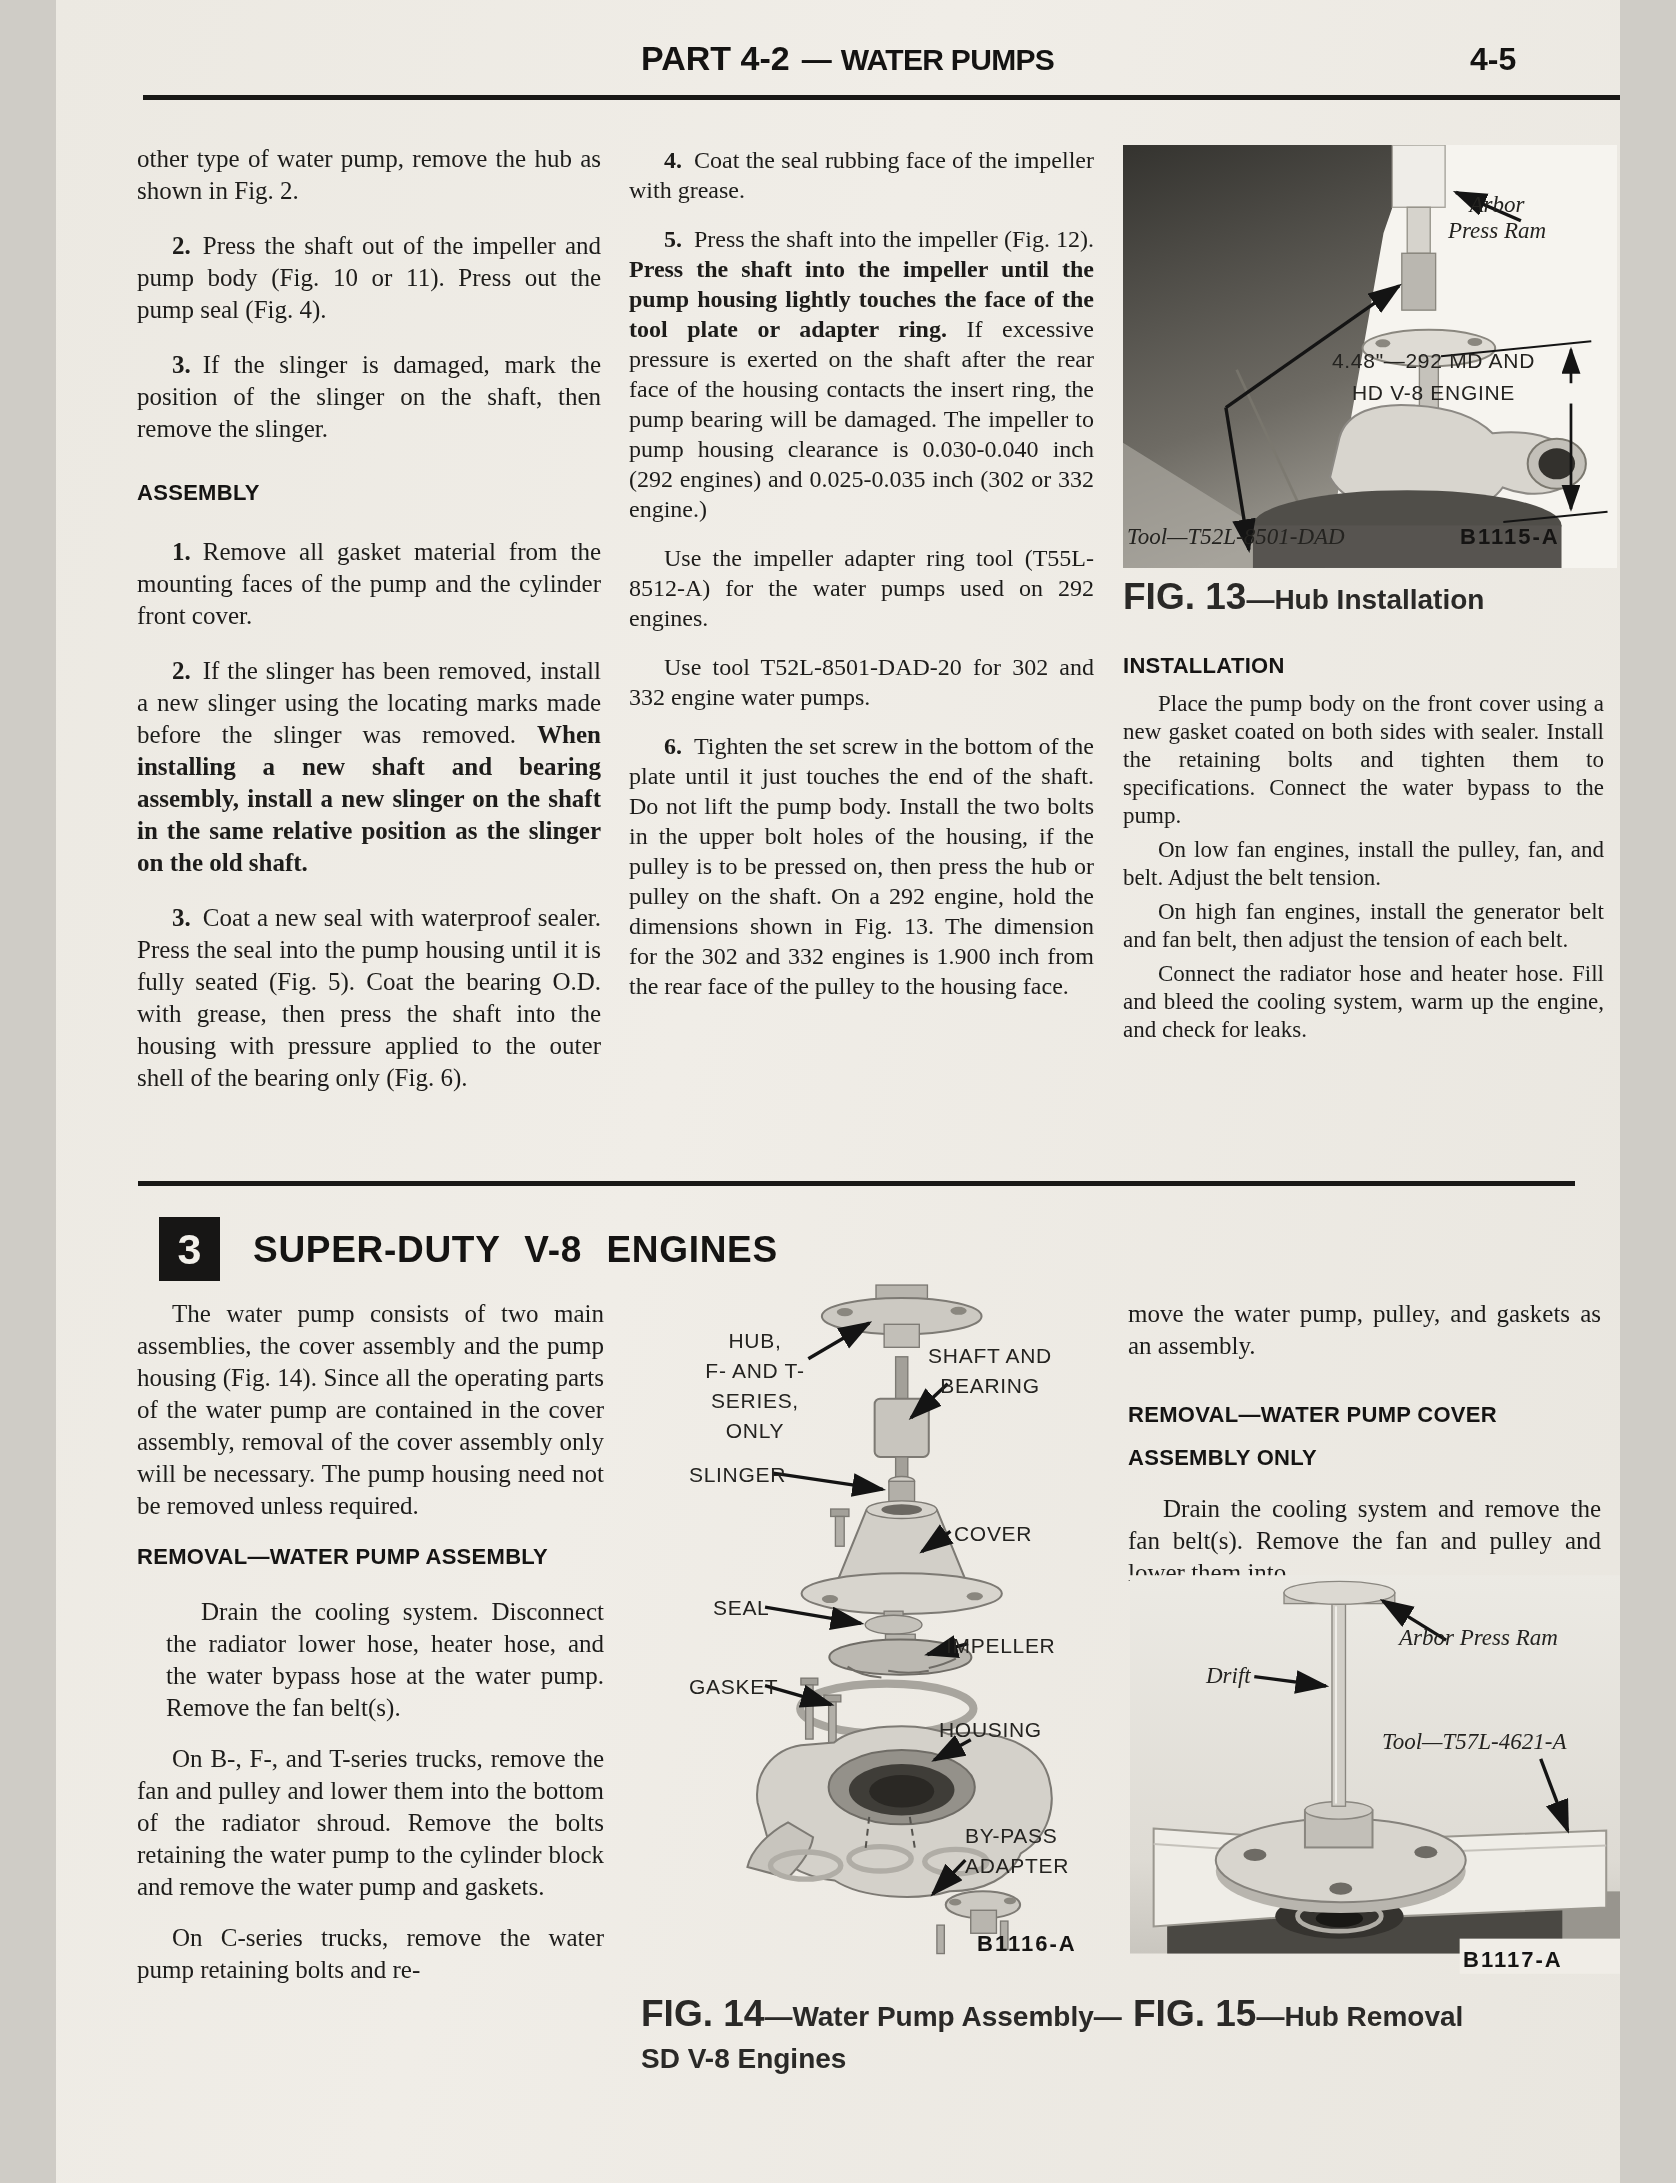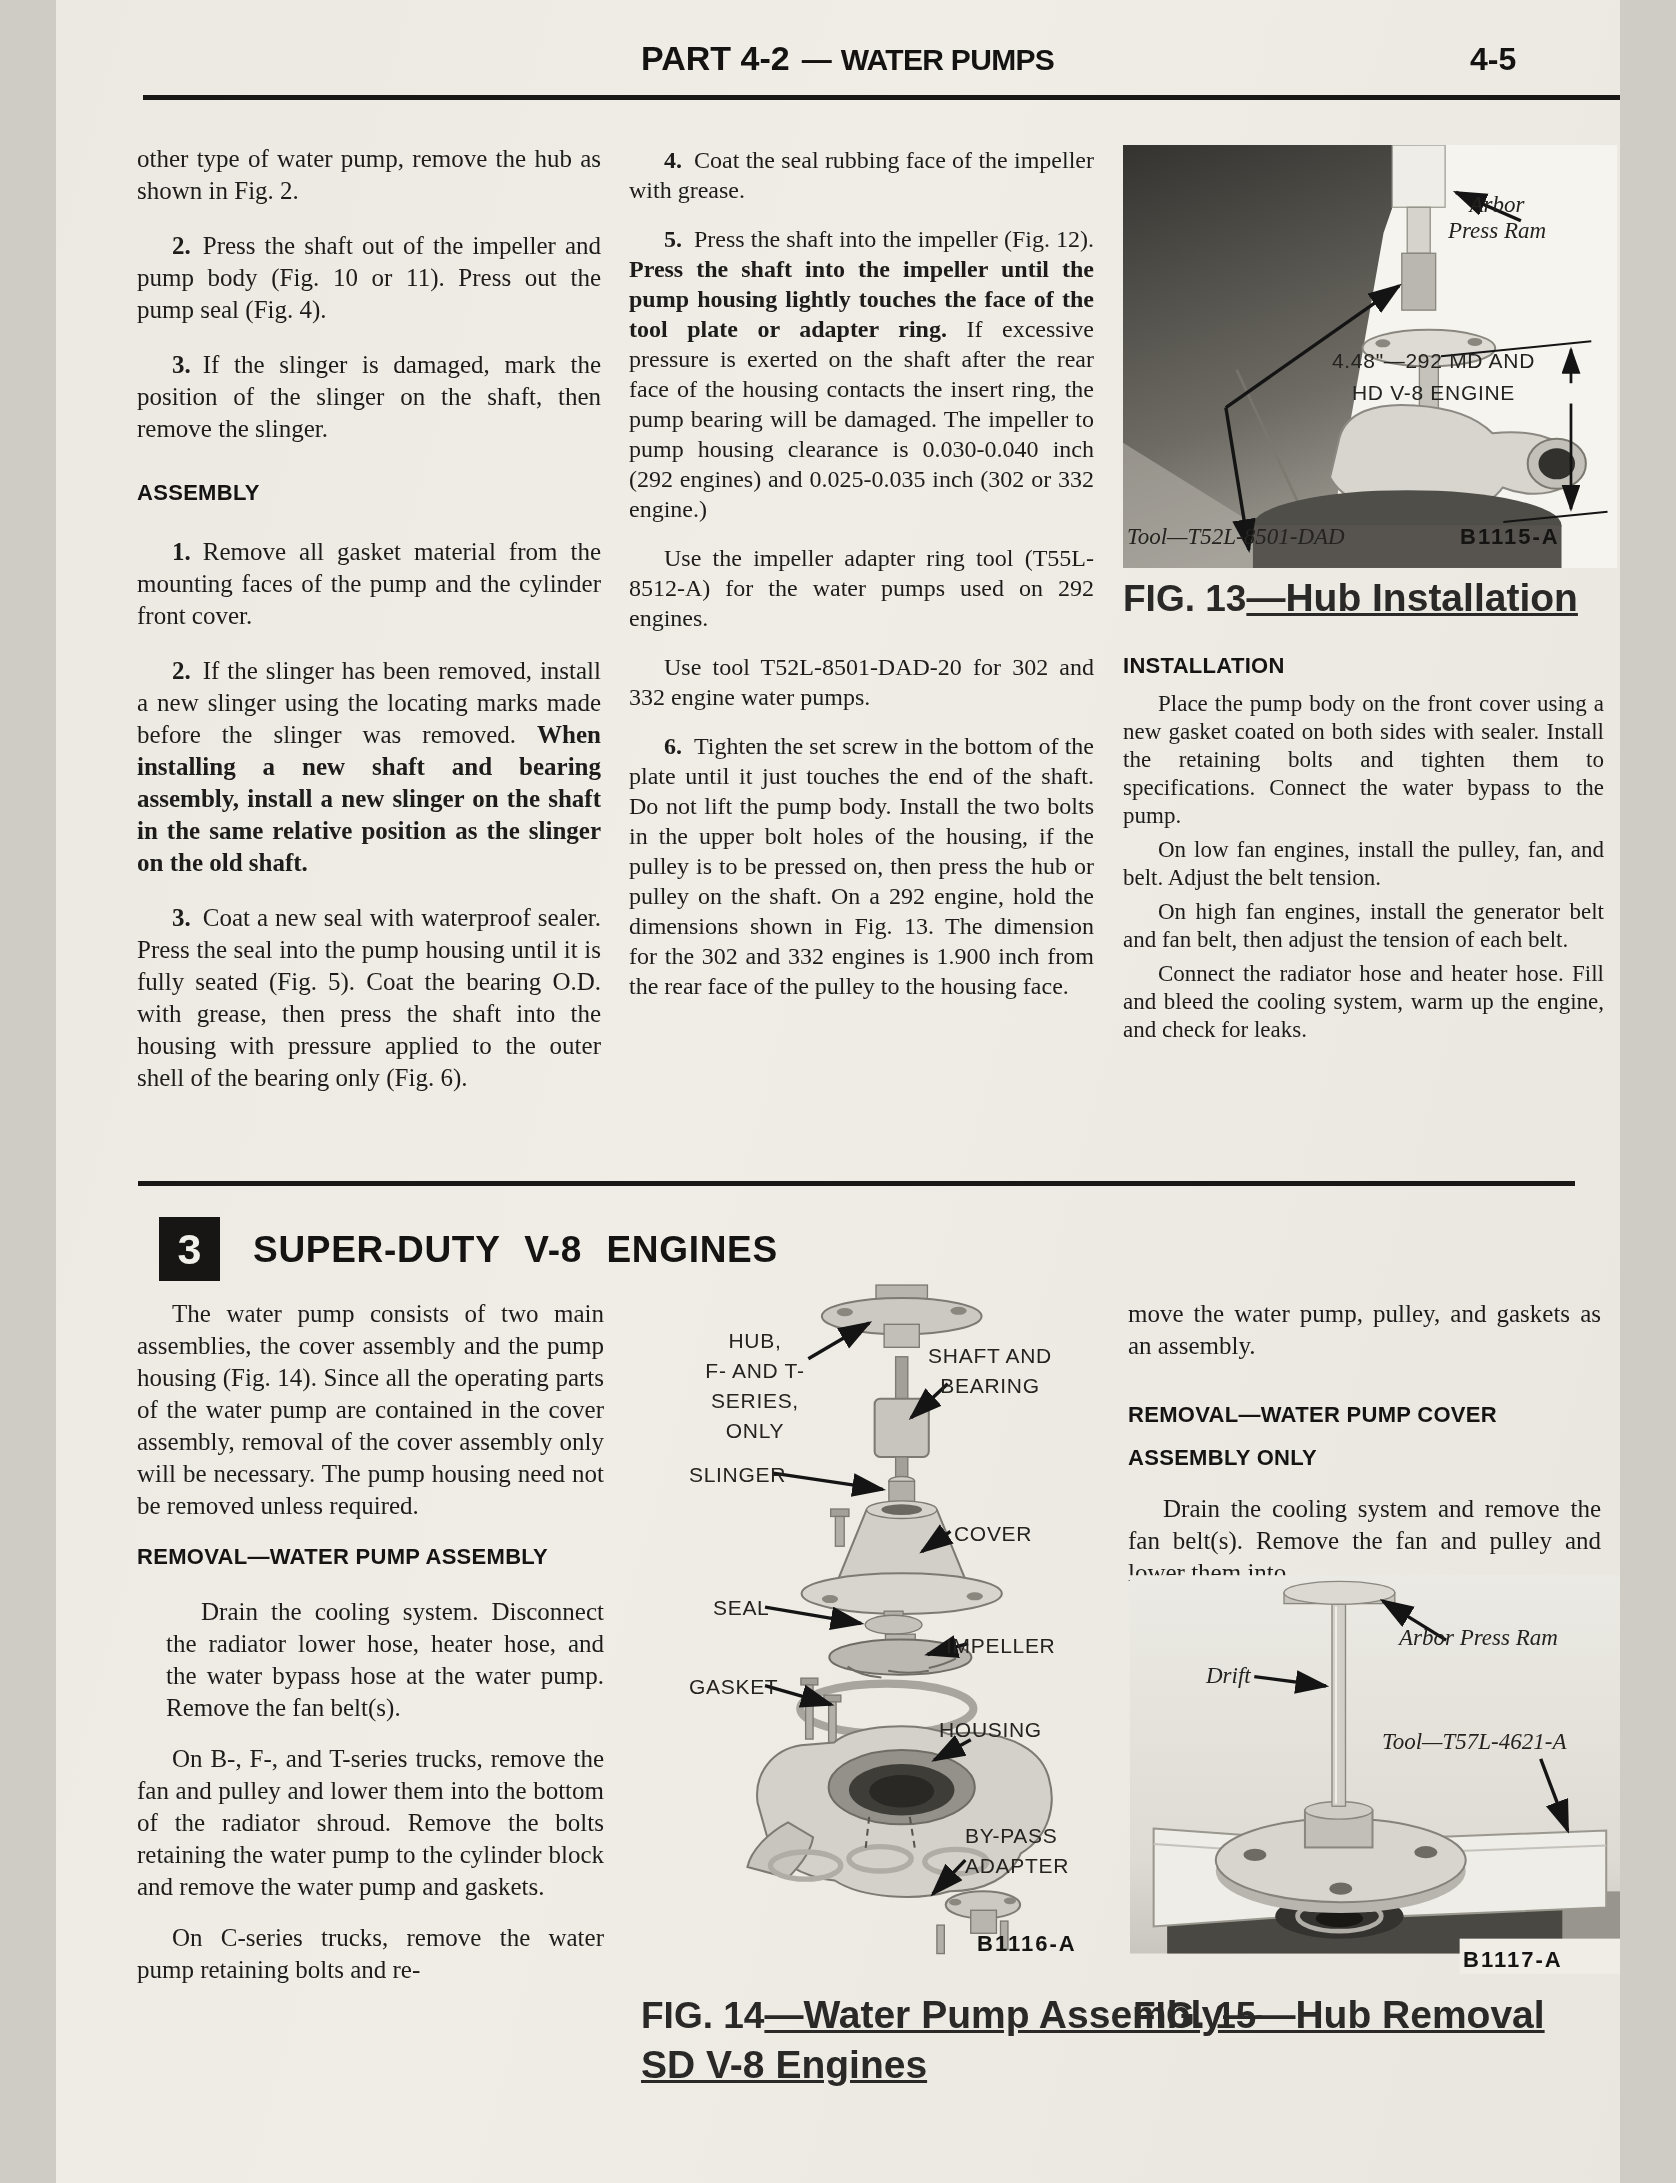--- a/index.html
+++ b/index.html
@@ -20,21 +20,21 @@
   .n { font-weight:bold; margin-right:12px; }
   .shead { font-family:"Liberation Sans", sans-serif; font-weight:bold; font-size:22px;
            letter-spacing:0.3px; color:#151413; }
   .figlab { font-family:"Liberation Sans", sans-serif; font-size:21px; letter-spacing:0.7px;
             color:#242320; line-height:30px; }
   .figital { font-family:"Liberation Serif", serif; font-style:italic; font-size:23px; color:#242320; }
   .figcode { font-family:"Liberation Sans", sans-serif; font-weight:bold; font-size:22px;
              letter-spacing:2px; color:#151413;text-align:center; }
   .figcap { white-space:nowrap; color:#2a2927; }
   .figcap .f { font-family:"Liberation Sans", sans-serif; font-weight:bold; font-size:37px; }
-  .figcap .t { font-family:"Liberation Sans", sans-serif; font-weight:bold; font-size:39px;text-decoration:underline; }
+  .figcap .t { font-family:"Liberation Sans", sans-serif; font-weight:bold; font-size:28px; }
   .rule { background:#191816; }
   .hdr-part { font-family:"Liberation Sans", sans-serif; font-weight:bold; font-size:34px; color:#141312; }
   .hdr-sec  { font-family:"Liberation Sans", sans-serif; font-weight:bold; font-size:30px;
               letter-spacing:-0.7px; color:#141312; }
   .hdr-page { font-family:"Liberation Sans", sans-serif; font-weight:bold; font-size:32px; color:#141312; }
   .secbox { width:61px; height:64px; background:#171615; color:#f2f0ea;
             font-family:"Liberation Sans", sans-serif; font-weight:bold; font-size:43px;
             display:flex; align-items:center; justify-content:center; }
   .sectitle { font-family:"Liberation Sans", sans-serif; font-weight:bold; font-size:37px;
               letter-spacing:0.7px; word-spacing:13.5px; color:#151413; }

